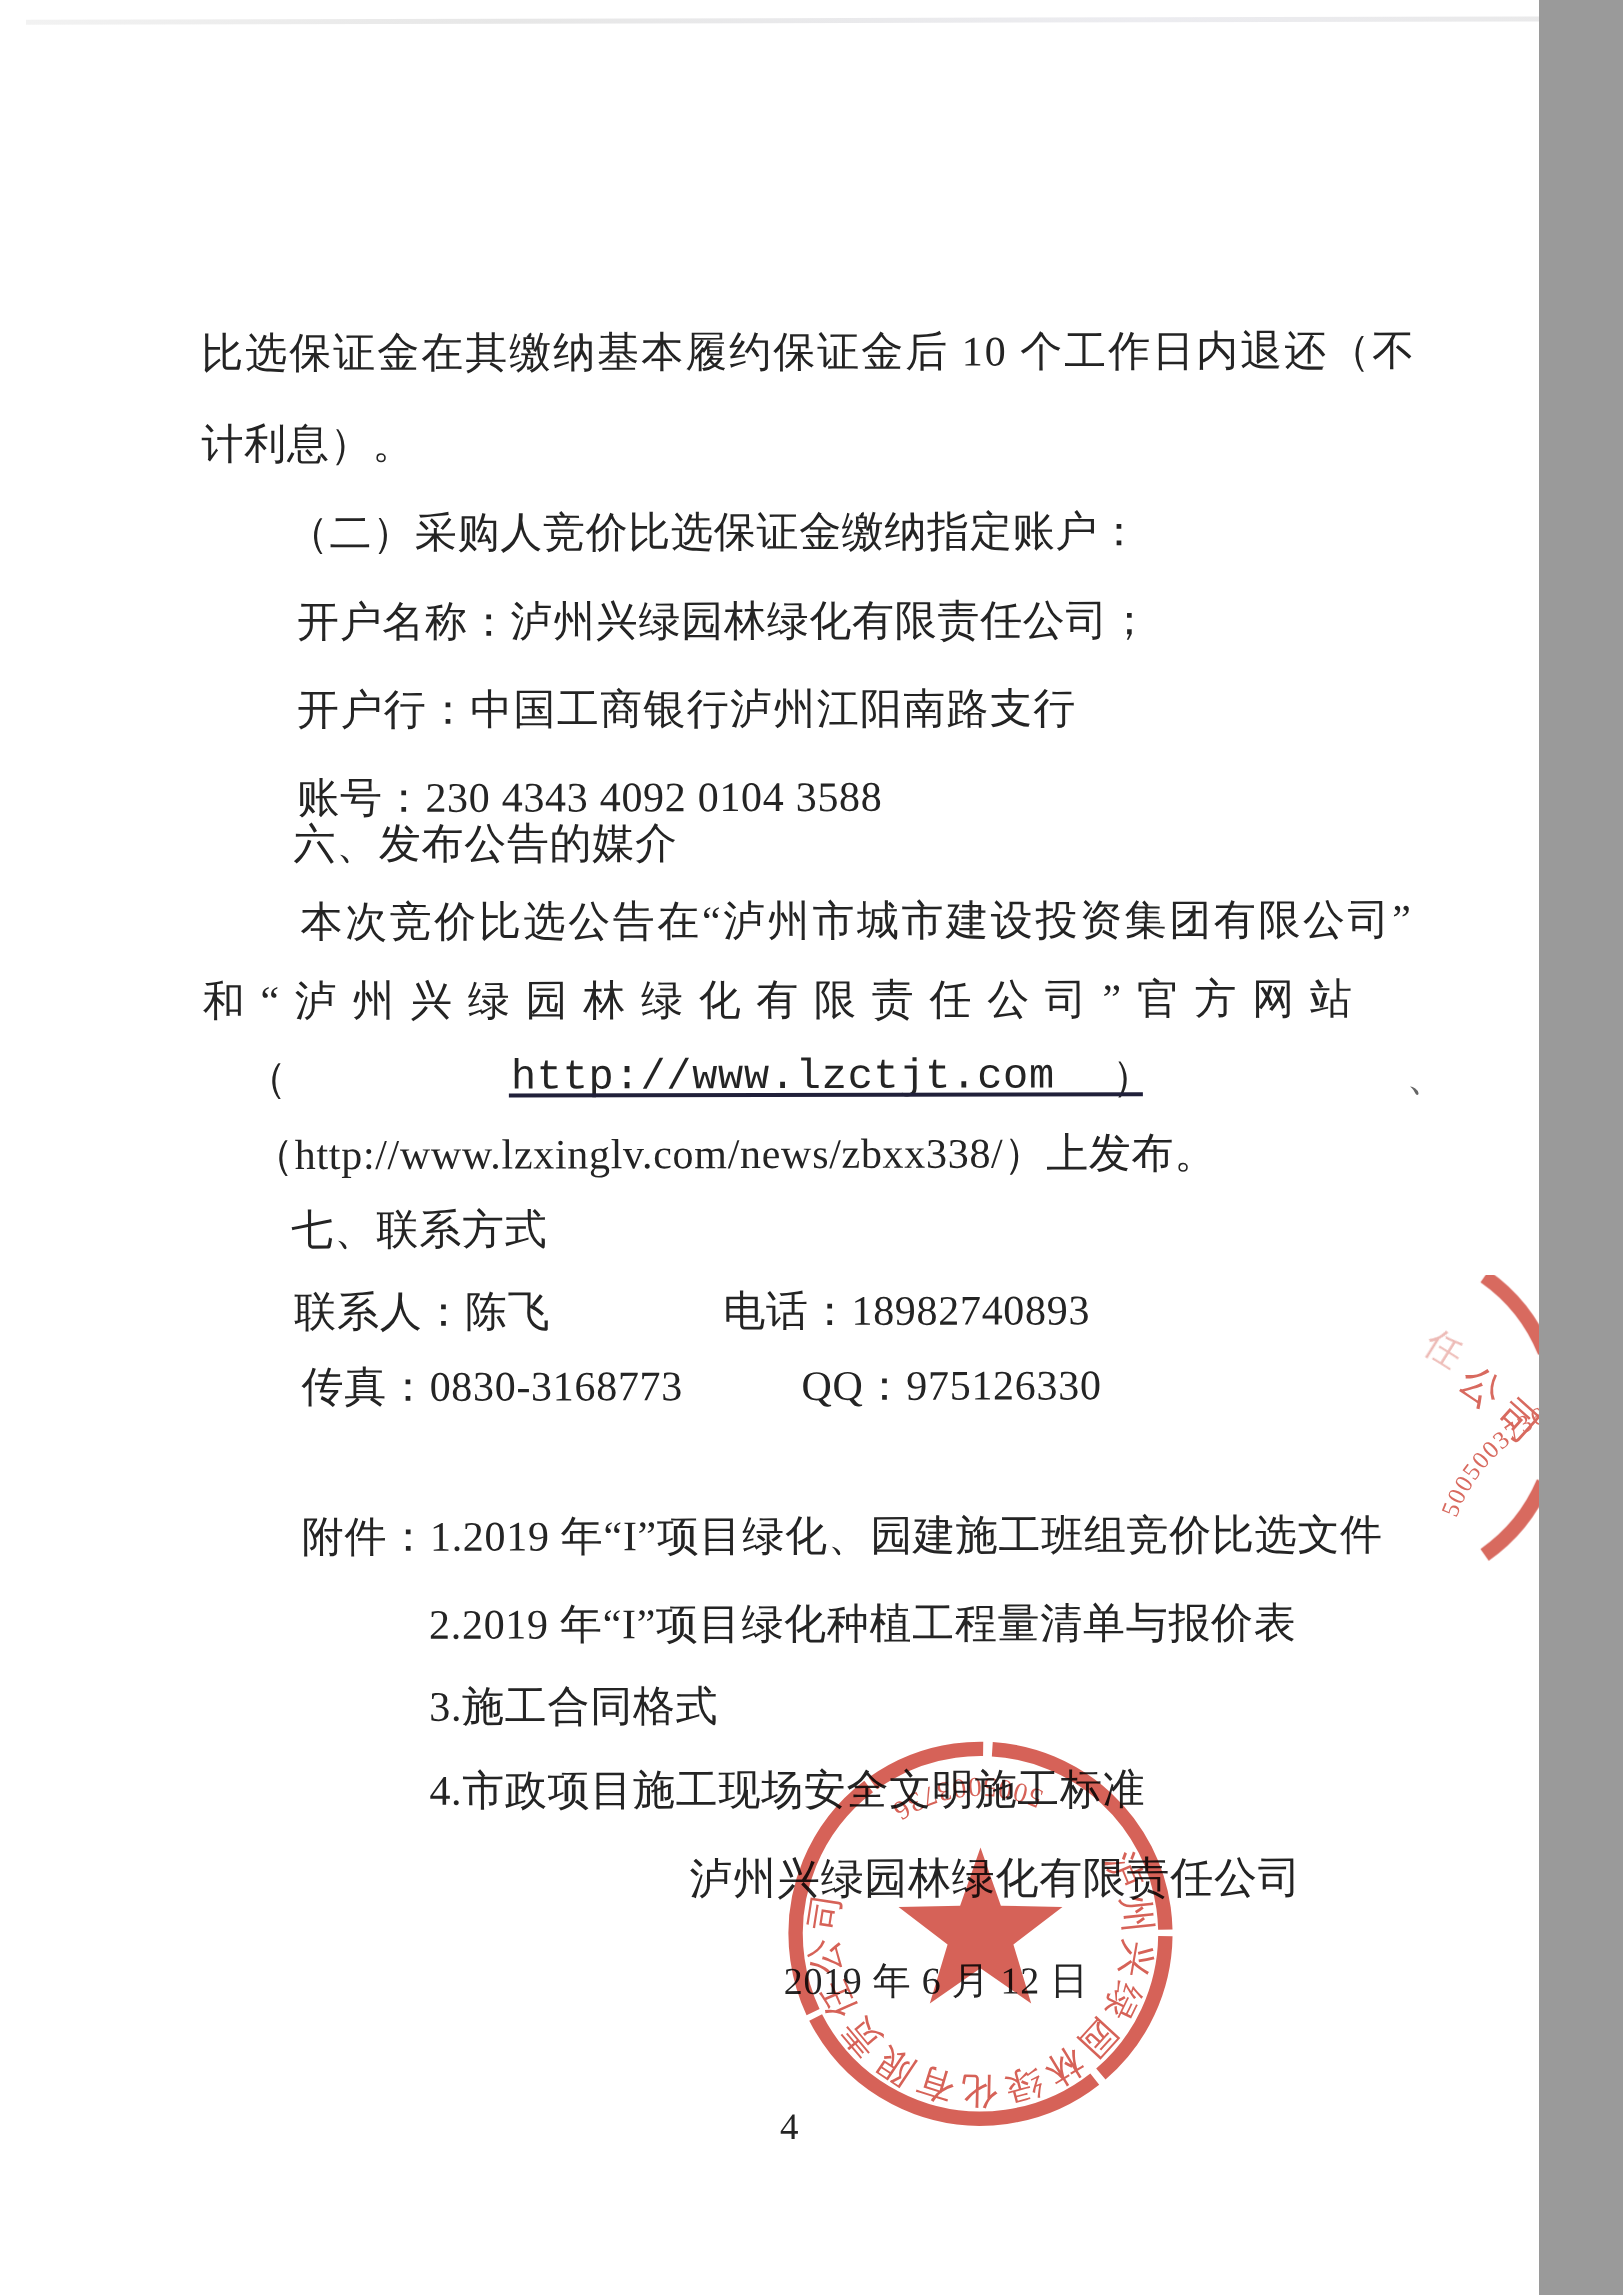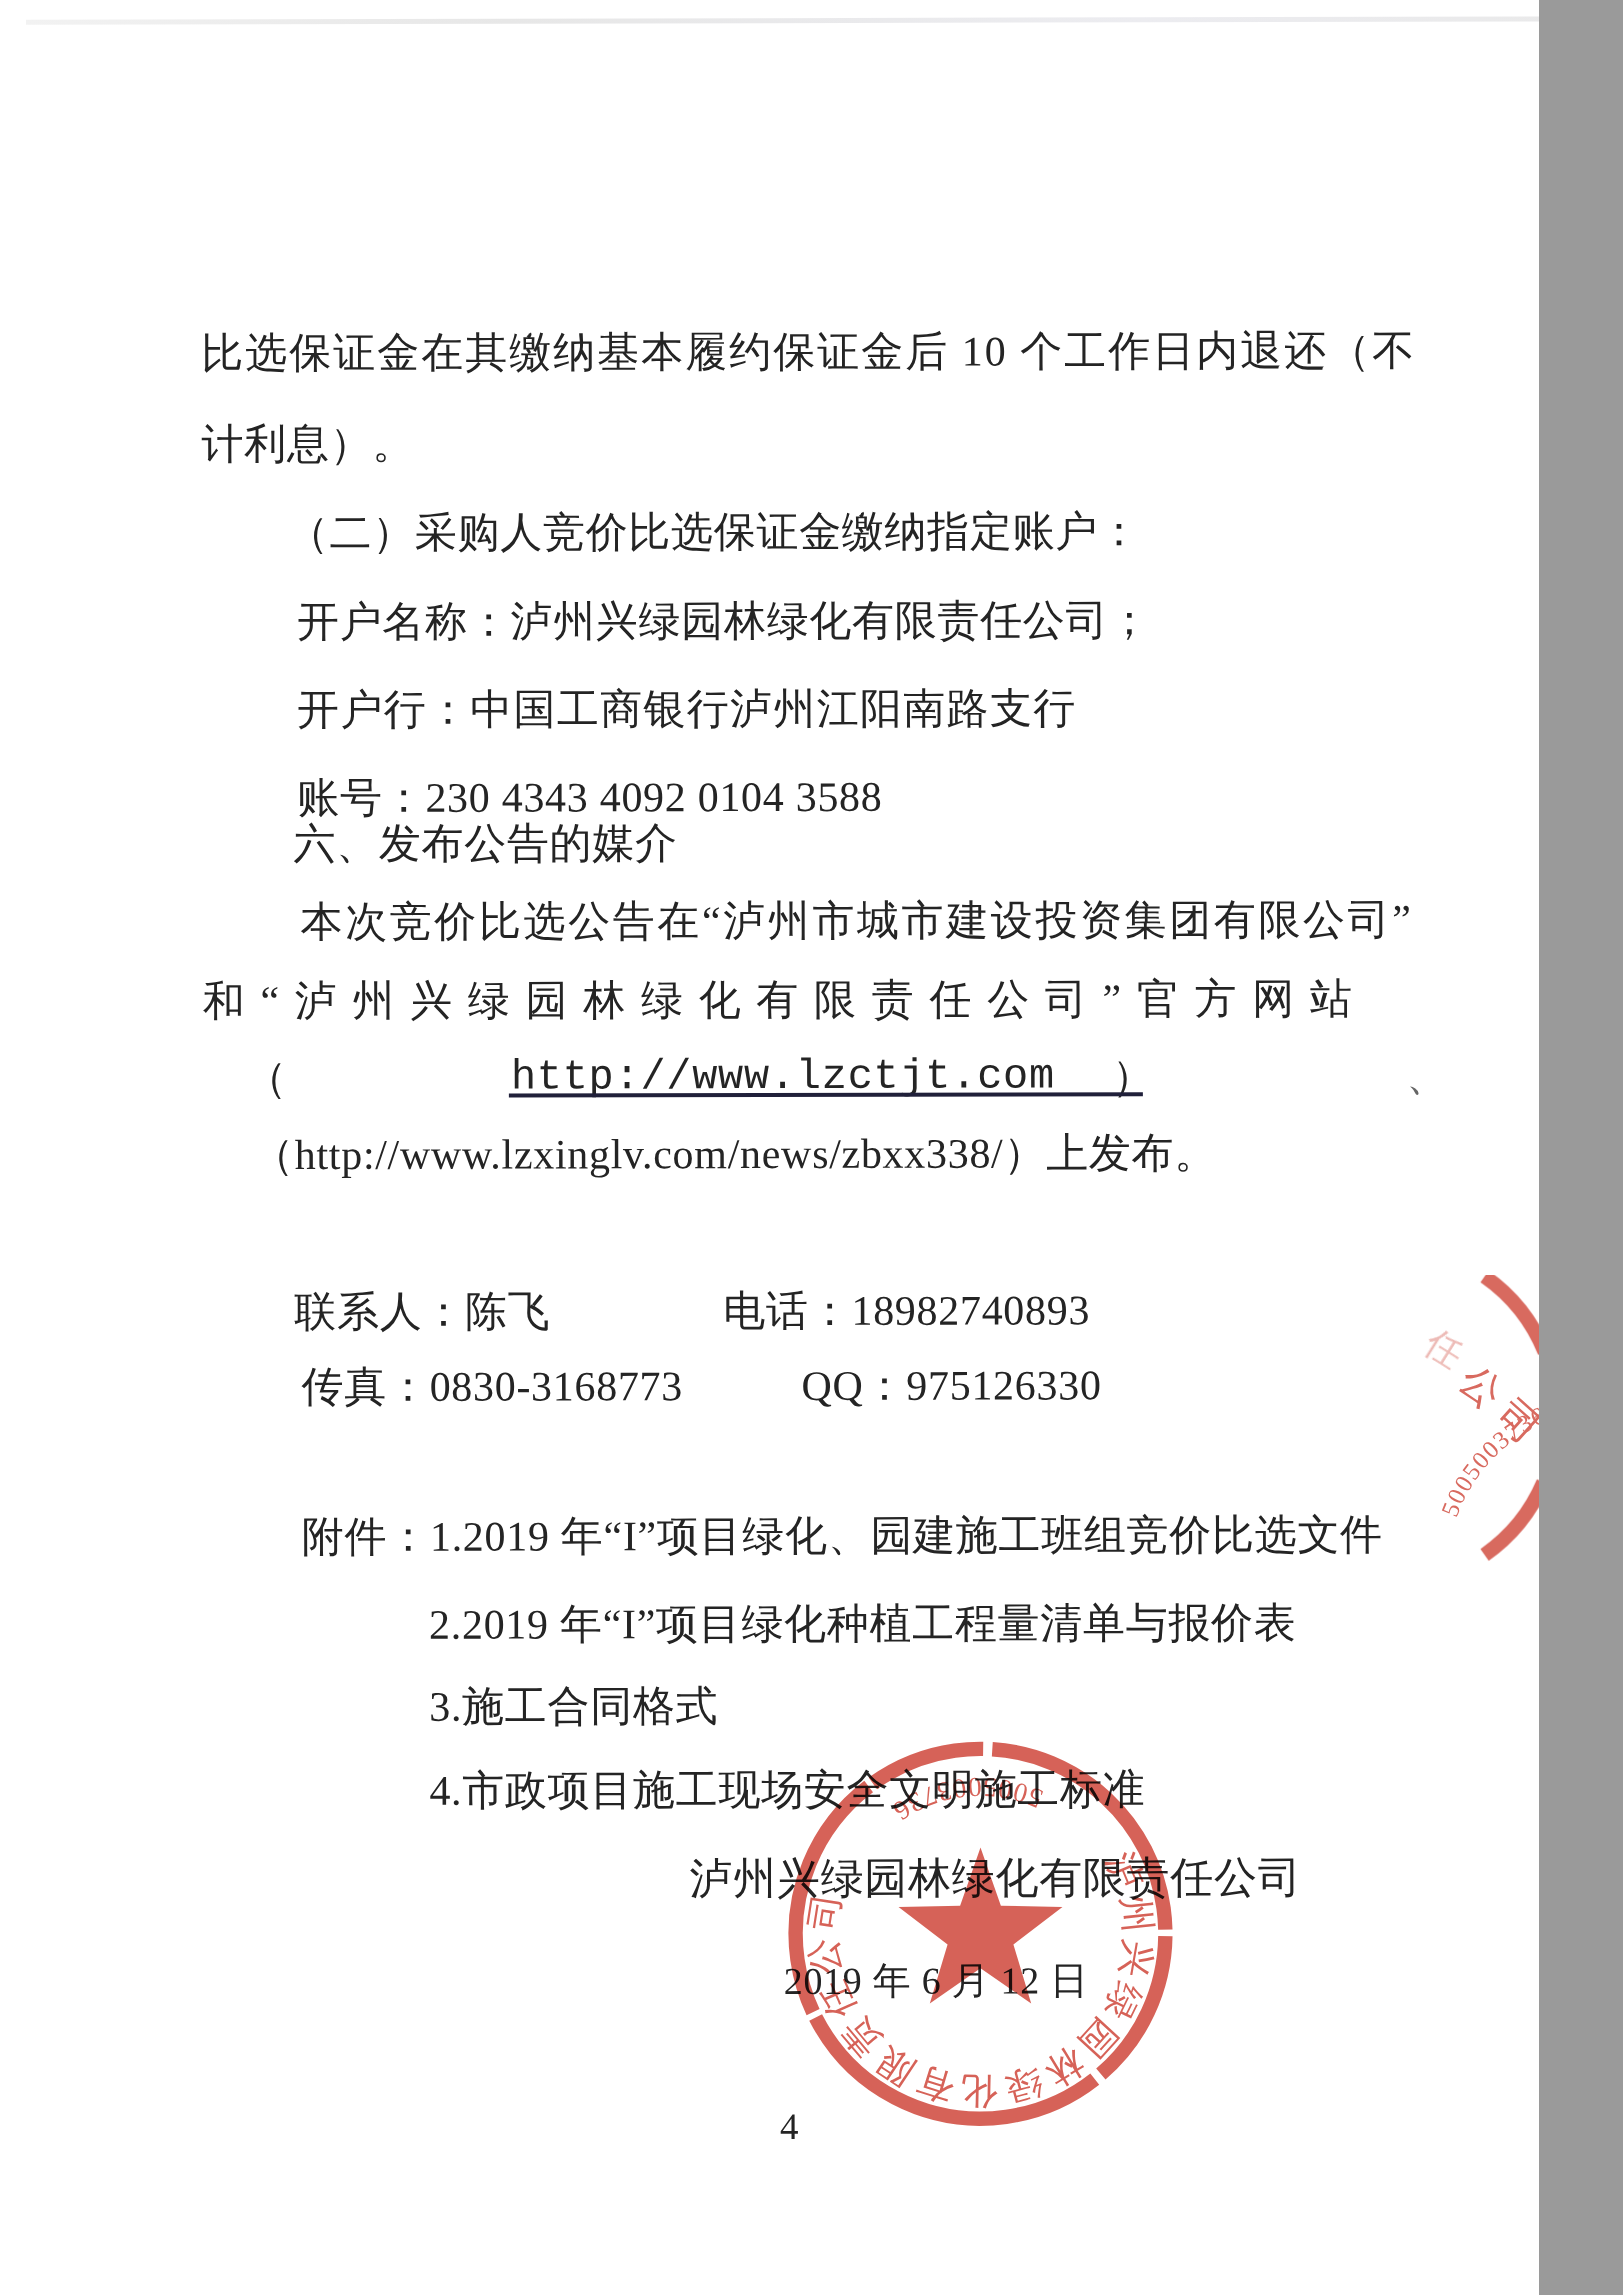--- a/index.html
+++ b/index.html
@@ -67,20 +67,21 @@
     <div class="ln ls24" style="left:203px;top:968px;">和“泸州兴绿园林绿化有限责任公司”官方网站</div>
 
     <div class="ln" style="left:245px;top:1045px;">（</div>
     <div class="ln" style="left:511px;top:1045px;font-family:Liberation Mono, monospace;">http://www.lzctjt.com</div>
     <div class="ln" style="left:1112px;top:1045px;">）</div>
     <div class="ln" style="left:1406px;top:1045px;color:#666;">、</div>
     <div class="rule" style="left:509px;top:1093px;width:634px;"></div>
 
     <div class="ln" style="left:252px;top:1122px;">（http://www.lzxinglv.com/news/zbxx338/）上发布。</div>
 
+    <div class="ln bold" style="left:291px;top:1197px;">七、联系方式</div>
     <div class="ln" style="left:294px;top:1279px;">联系人：陈飞</div>
     <div class="ln" style="left:723px;top:1279px;">电话：18982740893</div>
     <div class="ln" style="left:301px;top:1354px;">传真：0830-3168773</div>
     <div class="ln" style="left:801px;top:1354px;">QQ：975126330</div>
 
     <div class="ln" style="left:301px;top:1504px;">附件：1.2019 年“I”项目绿化、园建施工班组竞价比选文件</div>
     <div class="ln" style="left:428px;top:1592px;">2.2019 年“I”项目绿化种植工程量清单与报价表</div>
     <div class="ln" style="left:428px;top:1674px;">3.施工合同格式</div>
     <div class="ln" style="left:428px;top:1758px;">4.市政项目施工现场安全文明施工标准</div>
 

